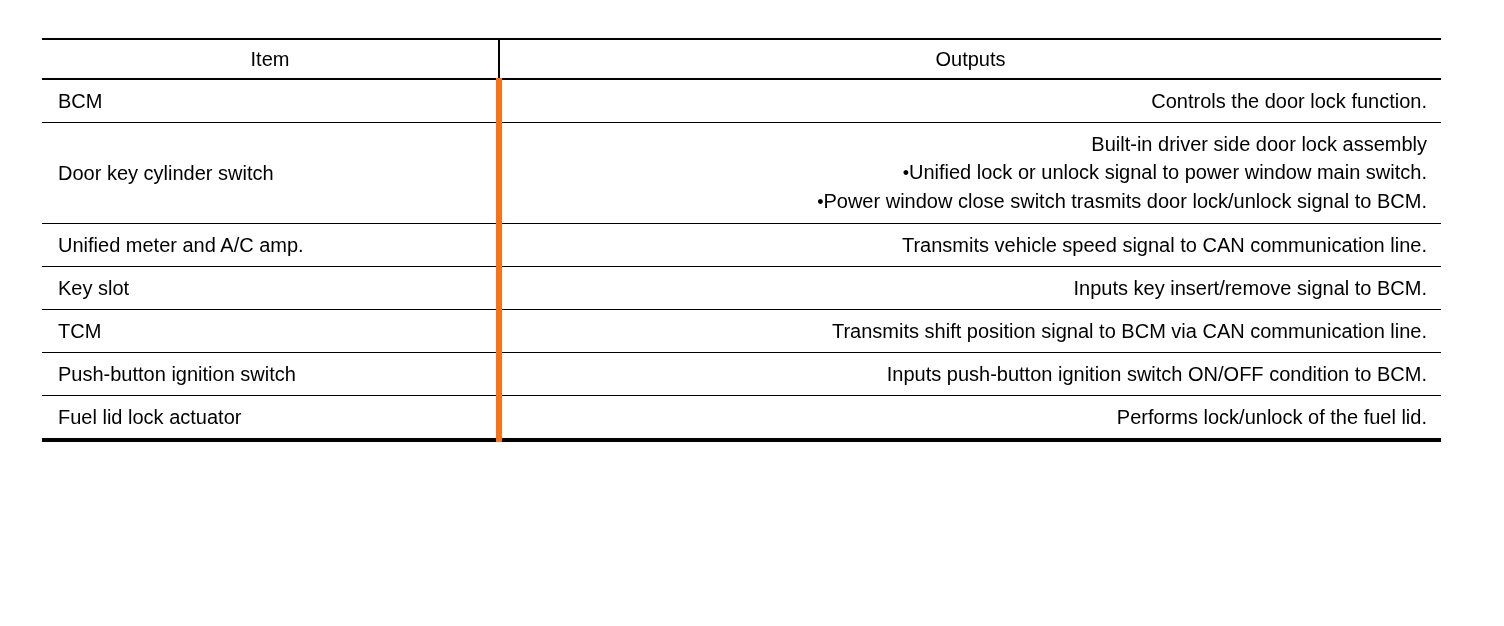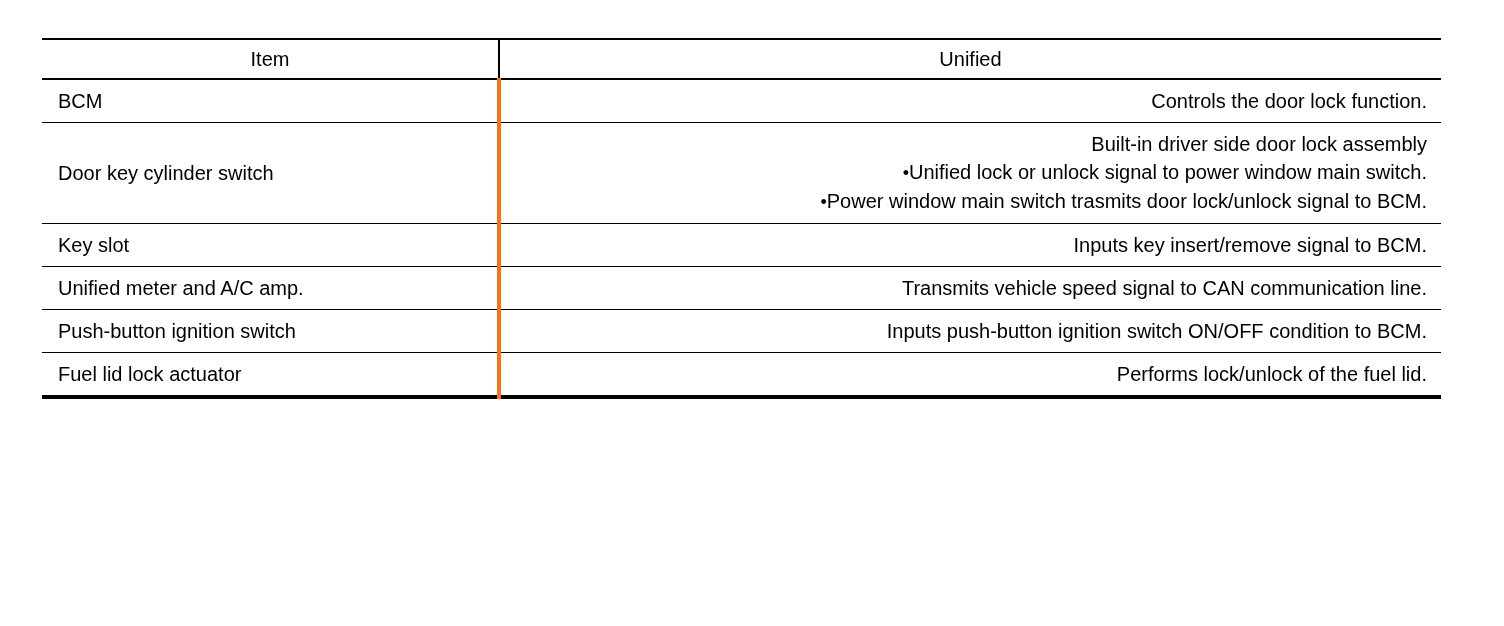--- a/index.html
+++ b/index.html
@@ -40,69 +40,75 @@
     width: 456px;
     border-right: 2px solid #000;
   }
   .spec-table td {
     border-bottom: 1.5px solid #000;
     padding: 7px 14px 7px 16px;
     vertical-align: middle;
     line-height: 28px;
   }
   .spec-table td.item-cell {
-    border-right: 4px solid #f97316;
+    border-right: 6px solid #f97316;
     margin-top: 44px;
   }
   .fn-line {
     white-space: nowrap;
     text-align: right;
   }
   .fn-line .bullet-glyph {
     display: inline-block;
     width: 24px;
     font-size: 18px;
   }
 </style>
 </head>
 <body>
 
 <div class="doc-page">
   <table class="spec-table">
     <thead>
       <tr>
         <th class="col-item">Item</th>
-        <th class="col-function">Unified</th>
+        <th class="col-function">Outputs</th>
       </tr>
     </thead>
     <tbody>
         <tr>
     <td class="item-cell">BCM</td>
     <td class="function-cell">
             <div class="fn-line"><span>Controls the door lock function.</span></div>
           </td>
   </tr>
         <tr>
     <td class="item-cell">Door key cylinder switch</td>
     <td class="function-cell">
             <div class="fn-line"><span>Built-in driver side door lock assembly</span></div>
             <div class="fn-line bullet"><span class="bullet-glyph">•</span><span>Unified lock or unlock signal to power window main switch.</span></div>
-            <div class="fn-line bullet"><span class="bullet-glyph">•</span><span>Power window main switch trasmits door lock/unlock signal to BCM.</span></div>
+            <div class="fn-line bullet"><span class="bullet-glyph">•</span><span>Power window close switch trasmits door lock/unlock signal to BCM.</span></div>
+          </td>
+  </tr>
+        <tr>
+    <td class="item-cell">Unified meter and A/C amp.</td>
+    <td class="function-cell">
+            <div class="fn-line"><span>Transmits vehicle speed signal to CAN communication line.</span></div>
           </td>
   </tr>
         <tr>
     <td class="item-cell">Key slot</td>
     <td class="function-cell">
             <div class="fn-line"><span>Inputs key insert/remove signal to BCM.</span></div>
           </td>
   </tr>
         <tr>
-    <td class="item-cell">Unified meter and A/C amp.</td>
+    <td class="item-cell">TCM</td>
     <td class="function-cell">
-            <div class="fn-line"><span>Transmits vehicle speed signal to CAN communication line.</span></div>
+            <div class="fn-line"><span>Transmits shift position signal to BCM via CAN communication line.</span></div>
           </td>
   </tr>
         <tr>
     <td class="item-cell">Push-button ignition switch</td>
     <td class="function-cell">
             <div class="fn-line"><span>Inputs push-button ignition switch ON/OFF condition to BCM.</span></div>
           </td>
   </tr>
         <tr>
     <td class="item-cell">Fuel lid lock actuator</td>

